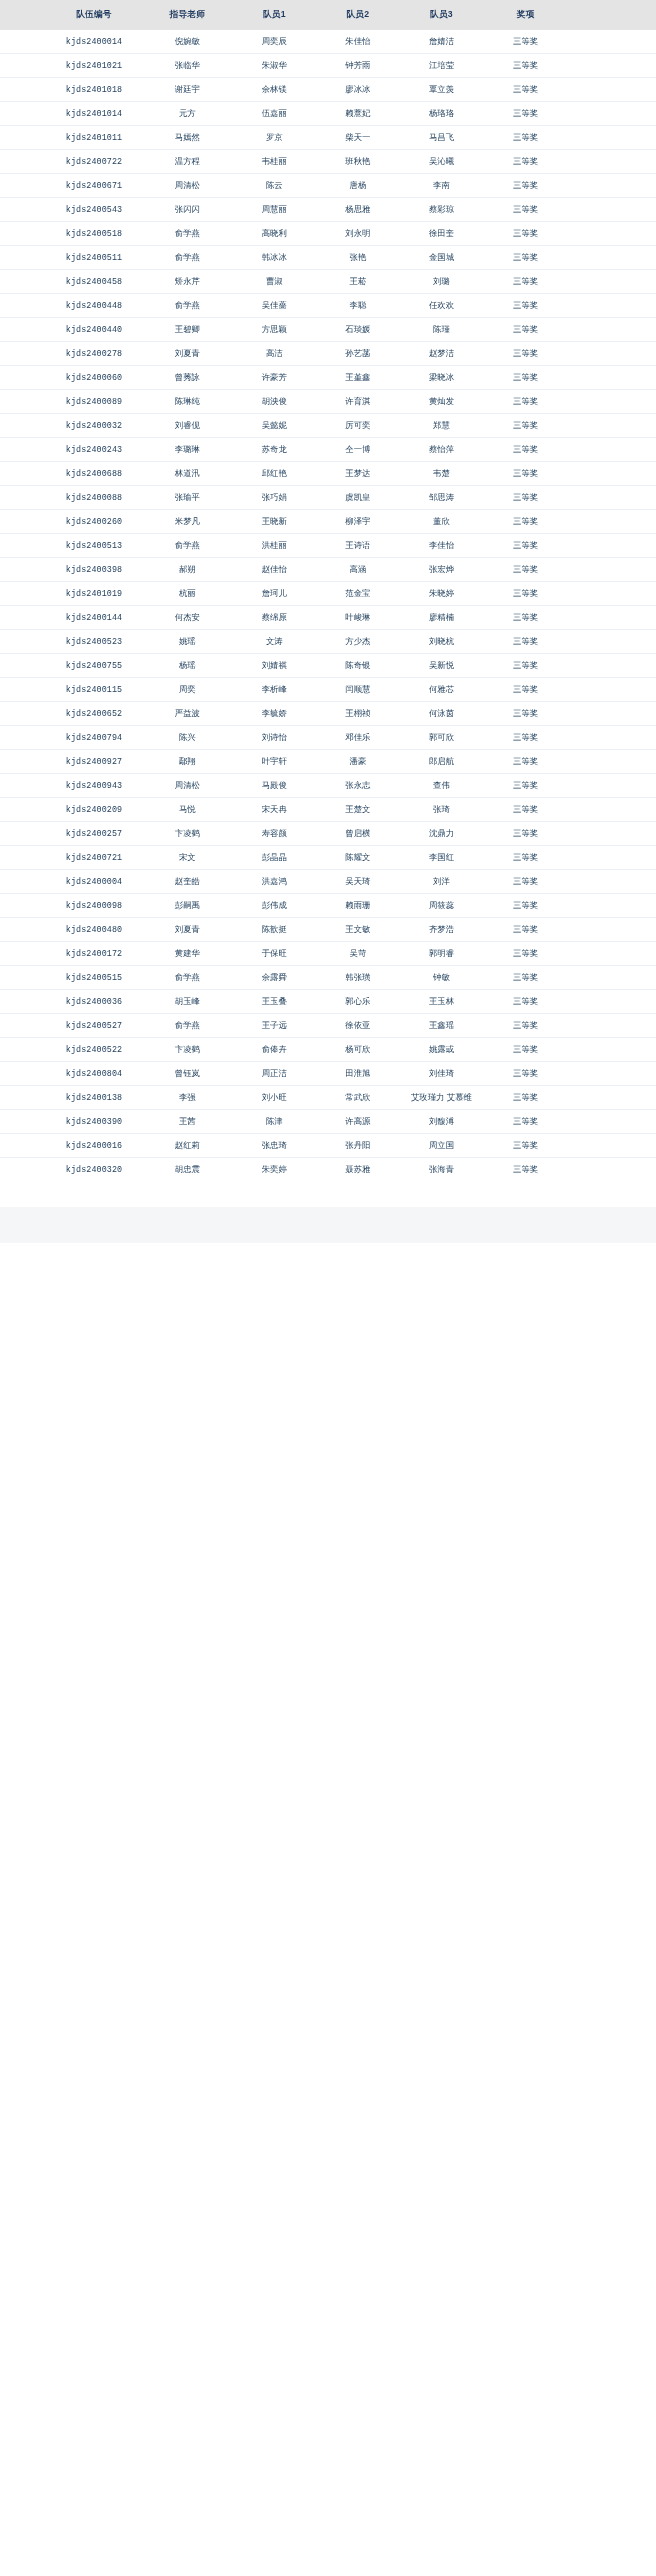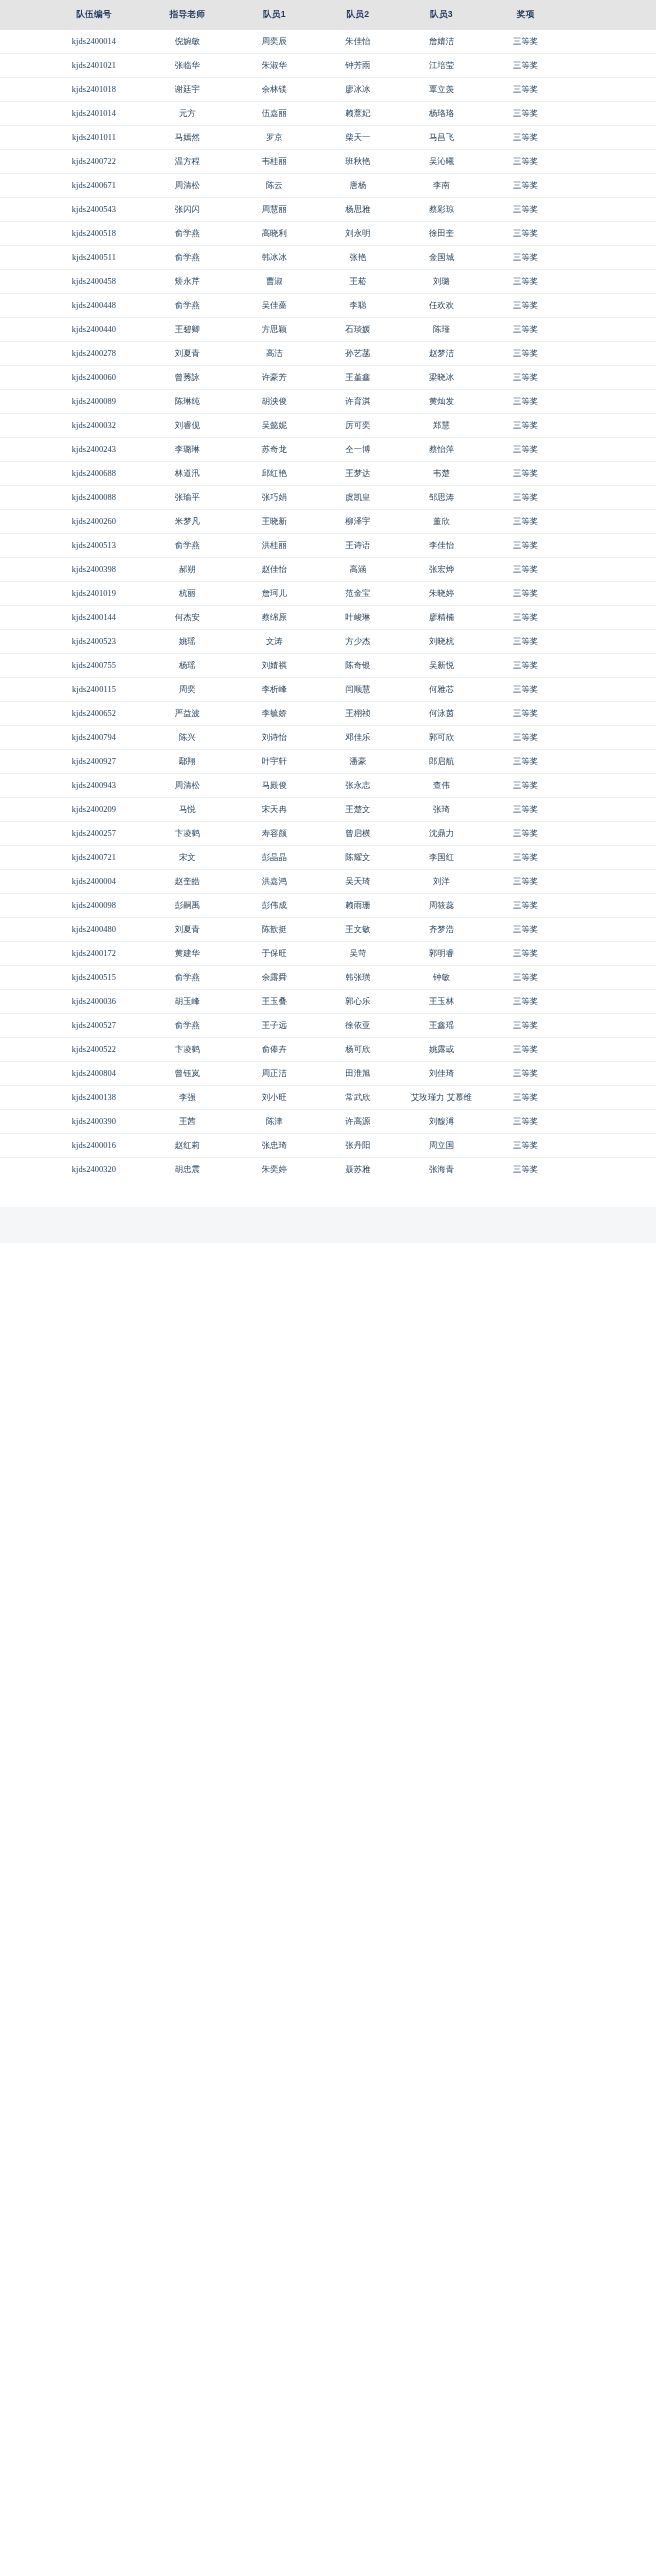--- a/index.html
+++ b/index.html
@@ -77,21 +77,21 @@
     height: 26px;
     background: #ffffff;
   }
 
   .page-bottom {
     height: 36px;
     background: #f4f6f8;
   }
 
   td.team-id {
-    font-family: Liberation Serif, serif;
+    font-family: Liberation Mono, monospace;
     letter-spacing: 0.1px;
   }
 </style>
 </head>
 <body>
 
 <div class="page">
 
   <table class="award-table">
     <colgroup>

